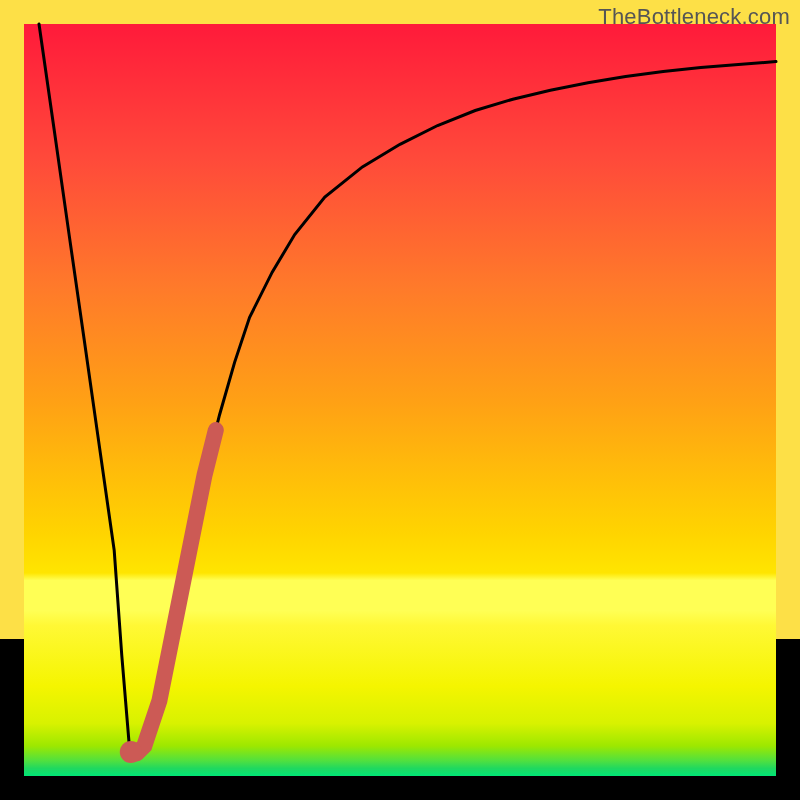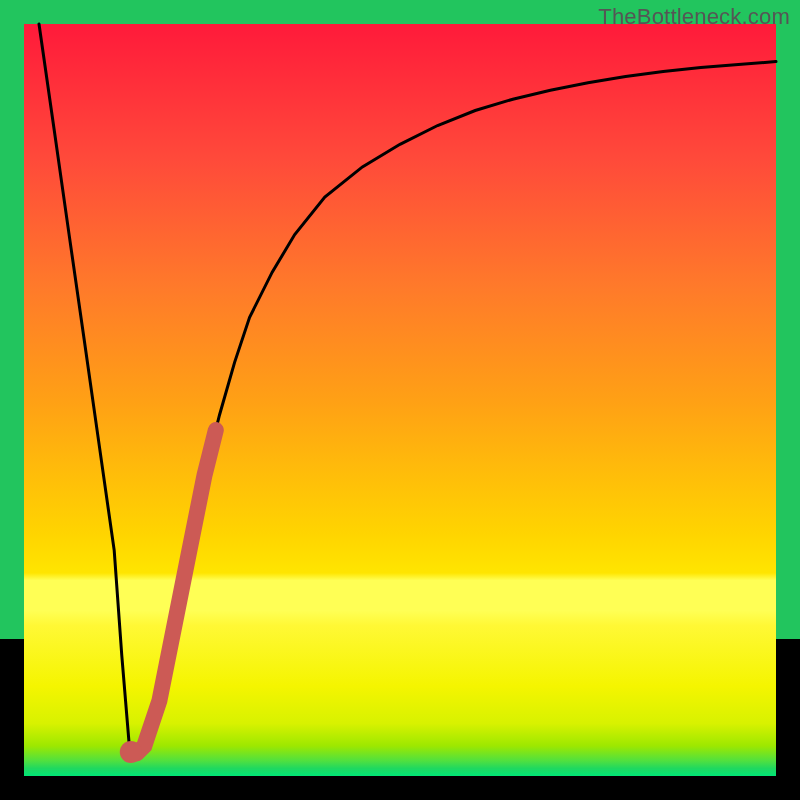--- a/index.html
+++ b/index.html
@@ -8,21 +8,21 @@
     width: 800px;
     height: 800px;
     background: #000;
     overflow: hidden;
     font-family: Arial, Helvetica, sans-serif;
   }
   .frame {
     position: relative;
     width: 800px;
     height: 639px;
-    background: #22c55e;
+    background: #fde047;
   }
   .plot-area {
     position: absolute;
     left: 24px;
     top: 24px;
     width: 752px;
     height: 752px;
     
     background: linear-gradient(
       to bottom,

